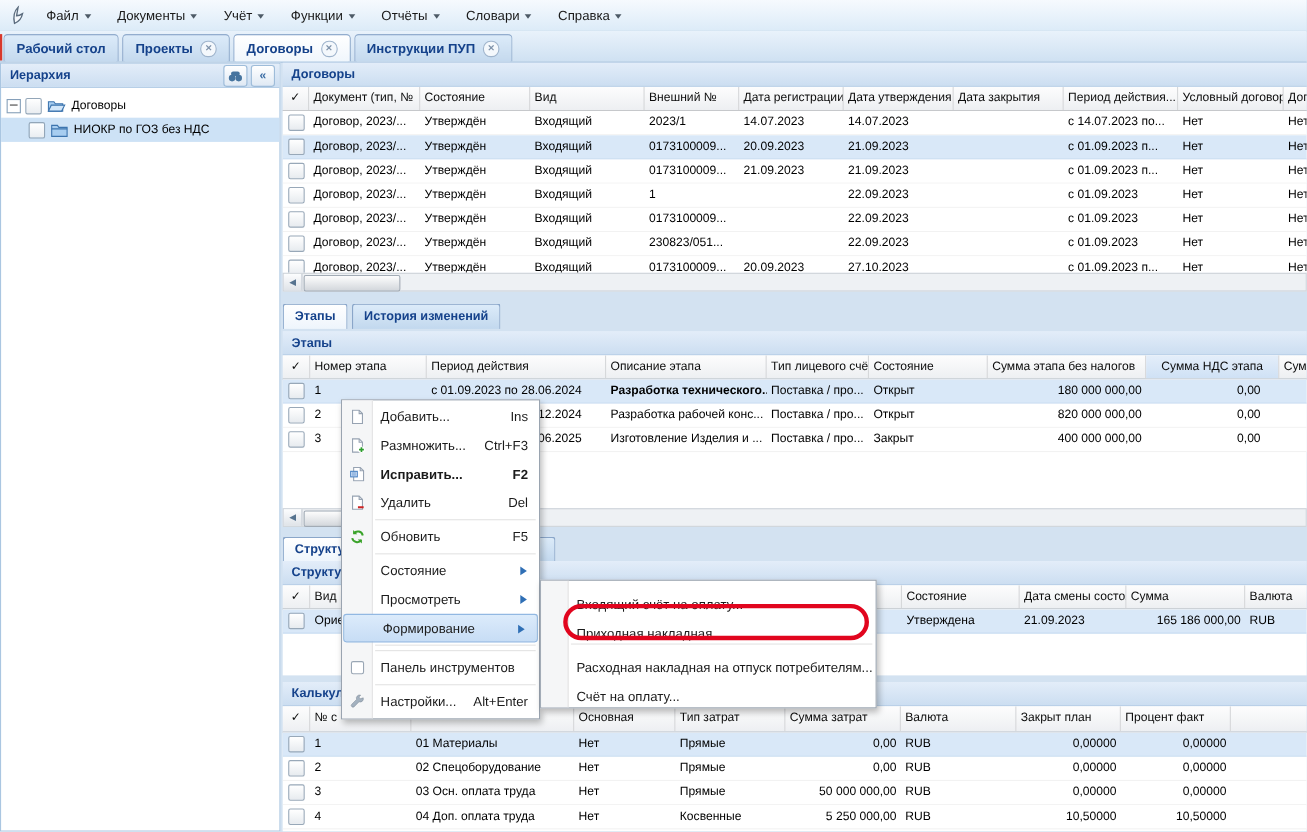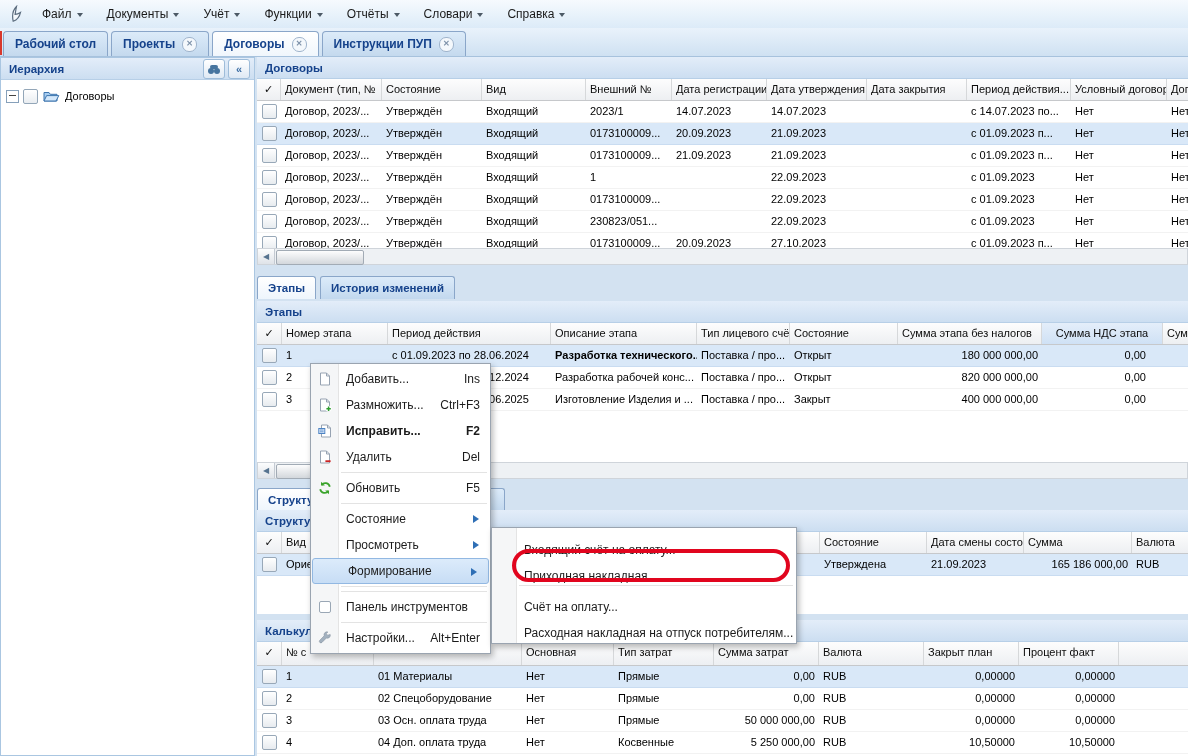--- a/index.html
+++ b/index.html
@@ -198,20 +198,31 @@
         <span class="expander"></span>
         <span class="tcb"></span>
         <span class="ticon">
           <svg width="17" height="13" viewBox="0 0 17 13">
             <path d="M1 2.5h5l1.3 1.8H14V11H1z" fill="#a7cdf0" stroke="#3c74ae"></path>
             <path d="M1 11l2.6-5.4h12.2L13 11z" fill="#d3e7fa" stroke="#3c74ae"></path>
           </svg>
         </span>
         <span>Договоры</span>
       </div>
+      <div class="tree-row selected">
+        <span style="width: 25px;"></span>
+        <span class="tcb"></span>
+        <span class="ticon">
+          <svg width="16" height="13" viewBox="0 0 16 13">
+            <path d="M1 2h5.2l1.3 1.8H15V12H1z" fill="#a7cdf0" stroke="#3c74ae"></path>
+            <path d="M1 5.2h14" stroke="#3c74ae" fill="none"></path>
+          </svg>
+        </span>
+        <span>НИОКР по ГОЗ без НДС</span>
+      </div>
     </div>
 </div>
 
 <div class="abs titlebar ptitle" id="contracts-title"><span>Договоры</span></div>
 <div class="abs ghead" id="contracts-head">
     <div class="gh chk" style="width: 24px;">✓</div>
     <div class="gh" style="width: 101px;">Документ (тип, №</div>
     <div class="gh" style="width: 100px;">Состояние</div>
     <div class="gh" style="width: 104px;">Вид</div>
     <div class="gh" style="width: 86px;">Внешний №</div>
@@ -594,19 +605,19 @@
   </div>
 <div id="ctx-submenu">
     <div class="smi">
       <span class="lbl">Входящий счёт на оплату...</span>
     </div>
     <div class="smi">
       <span class="lbl">Приходная накладная...</span>
     </div>
     <div class="msep"></div>
     <div class="smi">
+      <span class="lbl">Расходная накладная на отпуск потребителям...</span>
+    </div>
+    <div class="smi">
       <span class="lbl">Счёт на оплату...</span>
     </div>
-    <div class="smi">
-      <span class="lbl">Расходная накладная на отпуск потребителям...</span>
-    </div>
   </div>
 <div id="oval"></div>
 
 </body></html>

